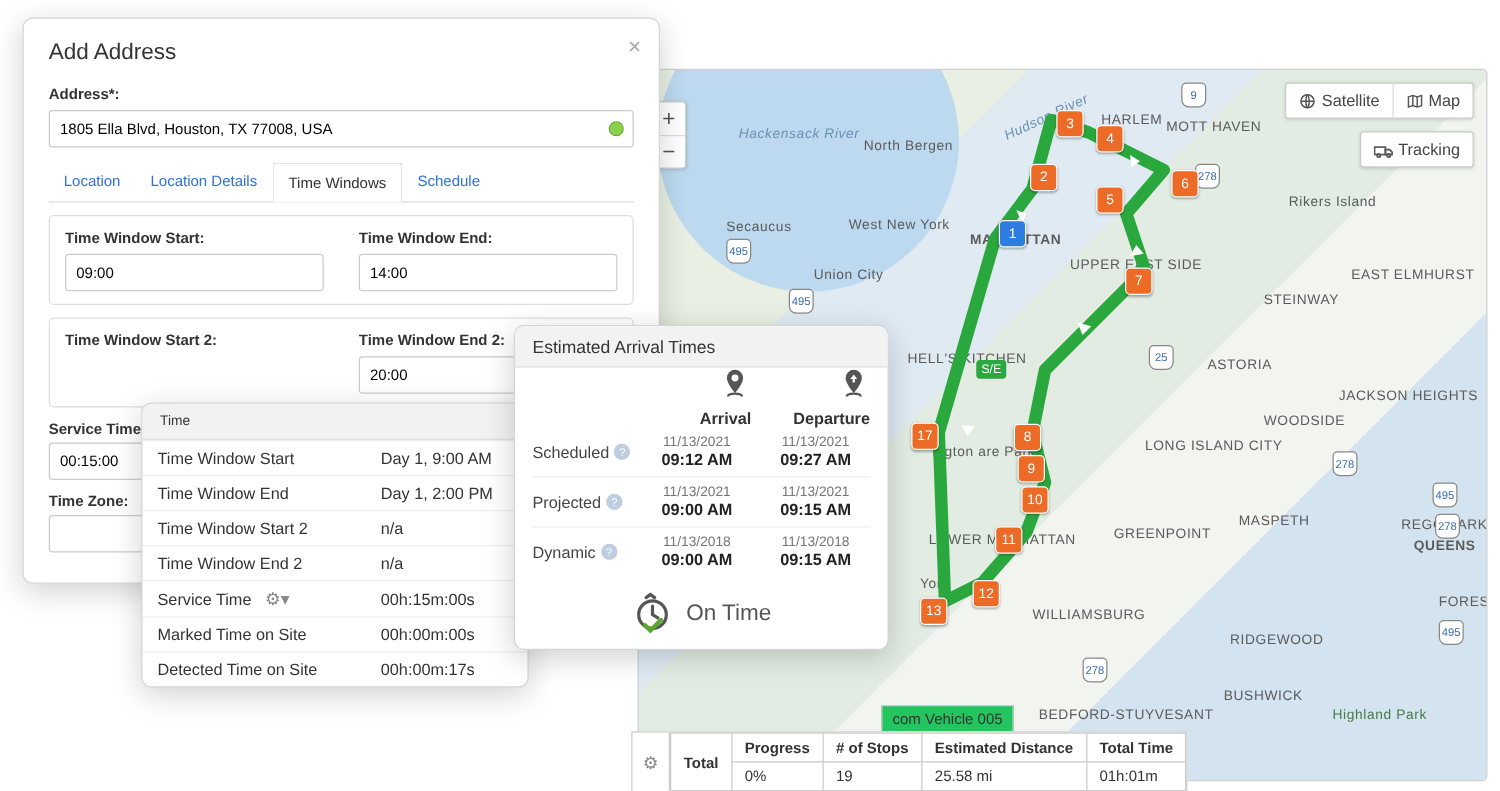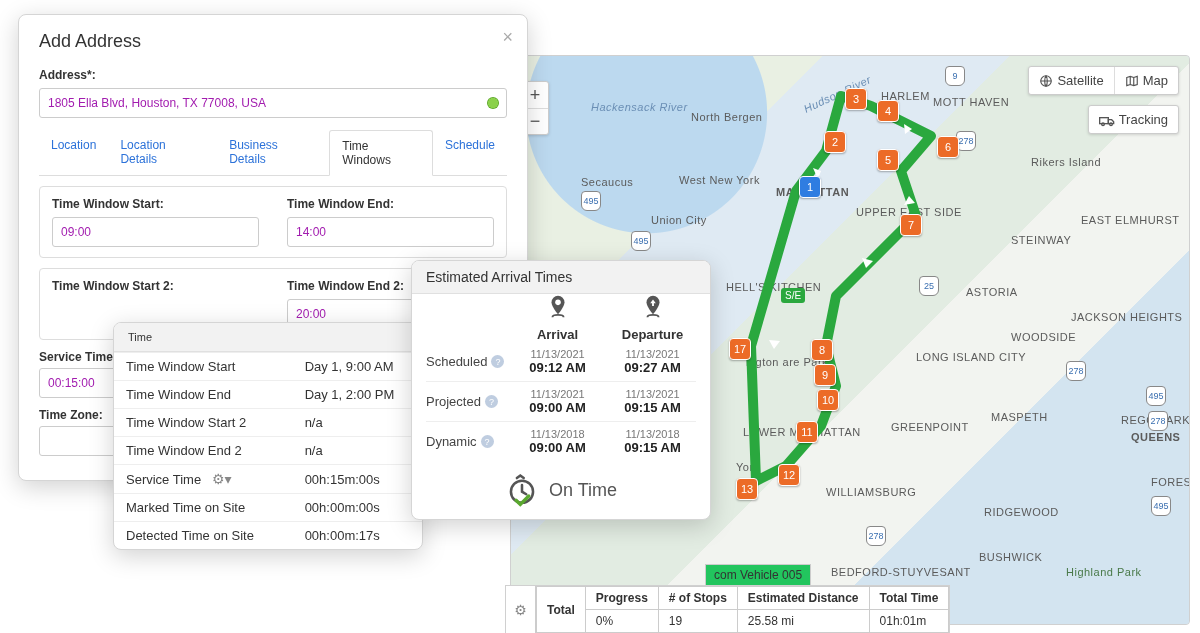--- a/index.html
+++ b/index.html
@@ -116,21 +116,21 @@
     border-radius:8px;
     box-shadow:0 6px 24px rgba(0,0,0,.18);
     padding:16px 20px 24px;
   }
   .modal h2 { margin:0 0 16px; font-size:18px; font-weight:400; color:#333; }
   .close-x { position:absolute; right:14px; top:12px; color:#aaa; font-size:18px; cursor:pointer; }
   .field-label { font-size:12px; font-weight:700; margin:6px 0; }
   .text-input {
     width:100%; padding:7px 8px;
     border:1px solid #ccc; border-radius:3px;
-    font-size:12px; color:#a21caf;
+    font-size:12px; color:#000000;
     position:relative;
   }
   .input-wrap { position:relative; }
   .input-wrap .dot {
     position:absolute; right:8px; top:50%; transform:translateY(-50%);
     width:12px; height:12px; border-radius:50%;
     background:radial-gradient(circle,#8bd14b 0 60%,#5ea82a 61% 100%);
   }
   .tabs { display:flex; border-bottom:1px solid #ddd; margin:12px 0 0; font-size:12px;}
   .tab { padding:8px 12px; color:#2c72d9; cursor:pointer; }
@@ -161,21 +161,21 @@
   .eta-card {
     position:absolute; left:411px; top:260px;
     width:300px; background:#fff;
     border:1px solid #d5d5d5; border-radius:8px;
     box-shadow:0 6px 24px rgba(0,0,0,.18);
     overflow:hidden;
     padding-bottom:12px;
   }
   .eta-card .head { background:#f2f2f2; padding:8px 14px; font-size:14px; border-bottom:1px solid #e0e0e0;}
   .eta-grid { display:grid; grid-template-columns:80px 1fr 1fr; gap:2px 8px; padding:0 14px; }
-  .eta-head-cell { text-align:center; }
+  .eta-head-cell { text-align:right; }
   .eta-head-cell svg { width:26px; height:26px; }
   .eta-head-cell .t { font-weight:700; font-size:13px; margin-top:4px;}
   .eta-row-label { font-size:13px; color:#444; display:flex; align-items:center; gap:4px; padding:8px 0;}
   .eta-row-label .q { width:13px; height:13px; border-radius:50%; background:#bfcde0; color:#fff; font-size:9px; display:flex; align-items:center; justify-content:center;}
   .eta-cell { text-align:center; font-size:12px; padding:4px 0;}
   .eta-cell .d { color:#777; font-size:11px;}
   .eta-cell .t { font-weight:700; font-size:13px; color:#222;}
   .eta-divider { grid-column:1 / -1; border-top:1px solid #eee; height:1px; }
   .on-time {
     display:flex; align-items:center; justify-content:center; gap:10px;
@@ -328,21 +328,20 @@
 
   <div class="field-label">Address*:</div>
   <div class="input-wrap">
     <input class="text-input" value="1805 Ella Blvd, Houston, TX 77008, USA" style="">
     <span class="dot"></span>
   </div>
 
   <div class="tabs">
     <div class="tab">Location</div>
     <div class="tab">Location Details</div>
-    <div class="tab">Business Details</div>
     <div class="tab active">Time Windows</div>
     <div class="tab">Schedule</div>
   </div>
 
   <div class="tw-row">
     <div class="tw-col">
       <div class="lbl">Time Window Start:</div>
       <input class="text-input" value="09:00" style="">
     </div>
     <div class="tw-col">

